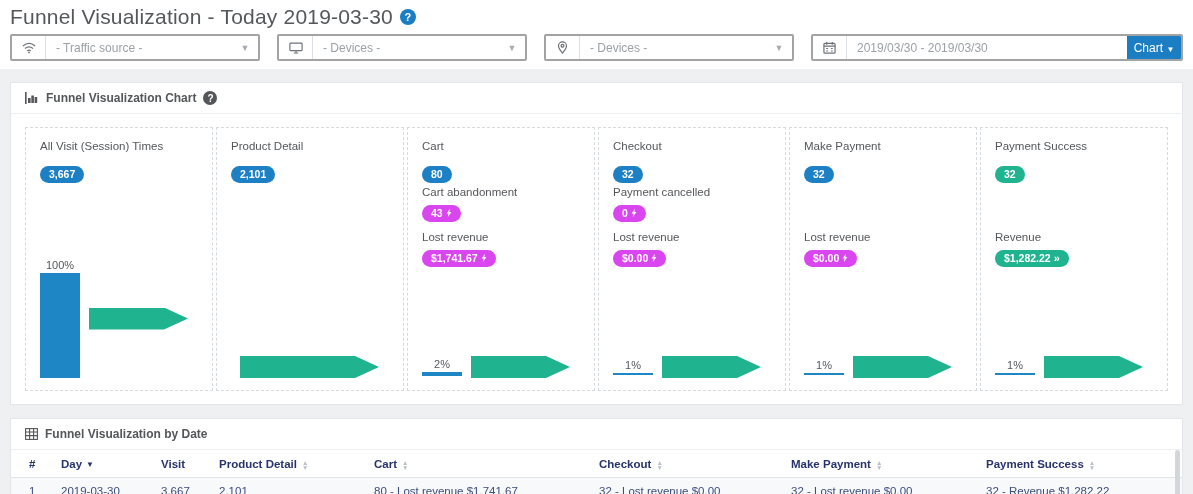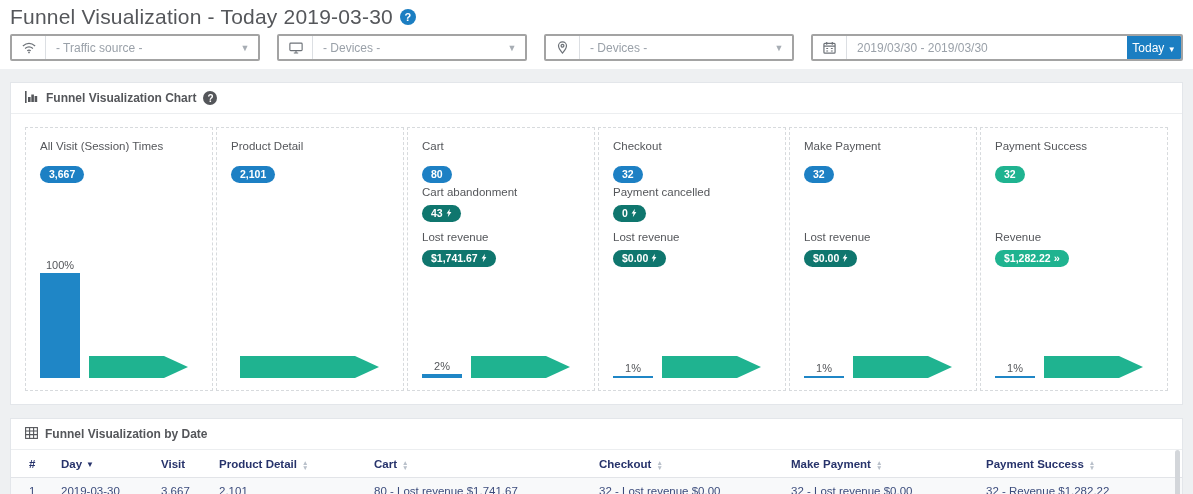--- a/index.html
+++ b/index.html
@@ -24,40 +24,40 @@
     white-space:nowrap; overflow:hidden; }
   .fcaret { width:26px; color:#a7adb4; font-size:9px; display:flex; align-items:center; justify-content:center; }
   .date-input { flex:1; border:none; outline:none; font-size:12px; color:#9aa1a9;
     padding:0 10px; font-family:inherit; background:transparent; }
   .today-btn { width:54px; background:#1b7ec2; color:#fff; border:none; font-size:12px;
     font-family:inherit; cursor:pointer; border-radius:0 1px 1px 0; }
   .today-btn .c { font-size:8px; }
 
   
   .panel { background:#fff; border:1px solid #e3e6ea; margin:13px 10px 0 10px; }
-  .panel-head { display:flex; gap:7px; padding:8px 14px;
+  .panel-head { display:flex; align-items:center; gap:7px; padding:8px 14px;
     font-size:12px; font-weight:bold; color:#54565a; border-bottom:1px solid #eceef0; }
   .panel-head svg { display:block; }
 
   
   .funnel { display:flex; gap:3px; padding:13px 14px; }
   .stage { flex:1; border:1px dashed #d7dadd; position:relative; height:264px; padding:12px 0 0 14px; }
   .stage-label { font-size:11.5px; color:#54565a; height:16px; }
   .count-row { margin-top:7px; height:20px; }
   .sub-row { height:42px; margin-top:3px; }
   .row-label { font-size:11.5px; color:#54565a; height:16px; }
   .badge { display:inline-flex; align-items:center; gap:3px; border-radius:10px;
     padding:2px 9px 3px 9px; font-size:10.5px; font-weight:bold; color:#fff; margin-top:3px; }
   .badge.blue { background:#1d80c4; }
   .badge.green { background:#1fb390; }
-  .badge.red { background:#0f766e; }
+  .badge.red { background:#d946ef; }
   .badge svg { display:block; }
   .chev { font-size:11px; line-height:8px; font-weight:bold; }
 
-  .bar-zone { position:absolute; left:14px; right:24px; bottom:12px; display:flex; align-items:flex-end; }
+  .bar-zone { position:absolute; left:14px; right:24px; bottom:12px; display:flex; align-items:center; }
   .bar-wrap { width:40px; display:flex; flex-direction:column; align-items:center; justify-content:flex-end; }
   .pct-label { font-size:11px; color:#54565a; margin-bottom:2px; white-space:nowrap; }
   .bar { width:40px; background:#1f86c6; }
   .arrow { flex:1; height:22px; margin-left:9px; background:#1fb390;
     clip-path:polygon(0 0, calc(100% - 24px) 0, 100% 50%, calc(100% - 24px) 100%, 0 100%); }
 
   
   .tbl-wrap { position:relative; }
   table { width:100%; border-collapse:collapse; }
   th { text-align:left; font-size:11.5px; color:#27336b; padding:8px 8px 7px 8px;
@@ -119,21 +119,21 @@
     <div class="fgroup date">
       <span class="ficon">
         <svg width="13" height="13" viewBox="0 0 14 14" fill="none" stroke="#6d7278" stroke-width="1.3">
           <rect x="1" y="2.5" width="12" height="10.5" rx="1"></rect>
             <path d="M1 5.5 h12 M4 1 v3 M10 1 v3"></path>
             <path d="M3.5 8 h2 M8.5 8 h2 M3.5 10.8 h2 M8.5 10.8 h2" stroke-width="1.1"></path>
         </svg>
       </span>
       <input class="date-input" readonly="" value="2019/03/30 - 2019/03/30" style="">
       <button class="today-btn">
-        <span>Today</span> <span class="c">▼</span>
+        <span>Chart</span> <span class="c">▼</span>
       </button>
     </div>
   </div>
 </div>
 
 <div class="panel">
   <div class="panel-head">
     <svg width="14" height="12" viewBox="0 0 14 12" fill="#54565a">
       <rect x="0" y="0" width="1.6" height="12"></rect>
         <rect x="3" y="6" width="2.6" height="5"></rect>

